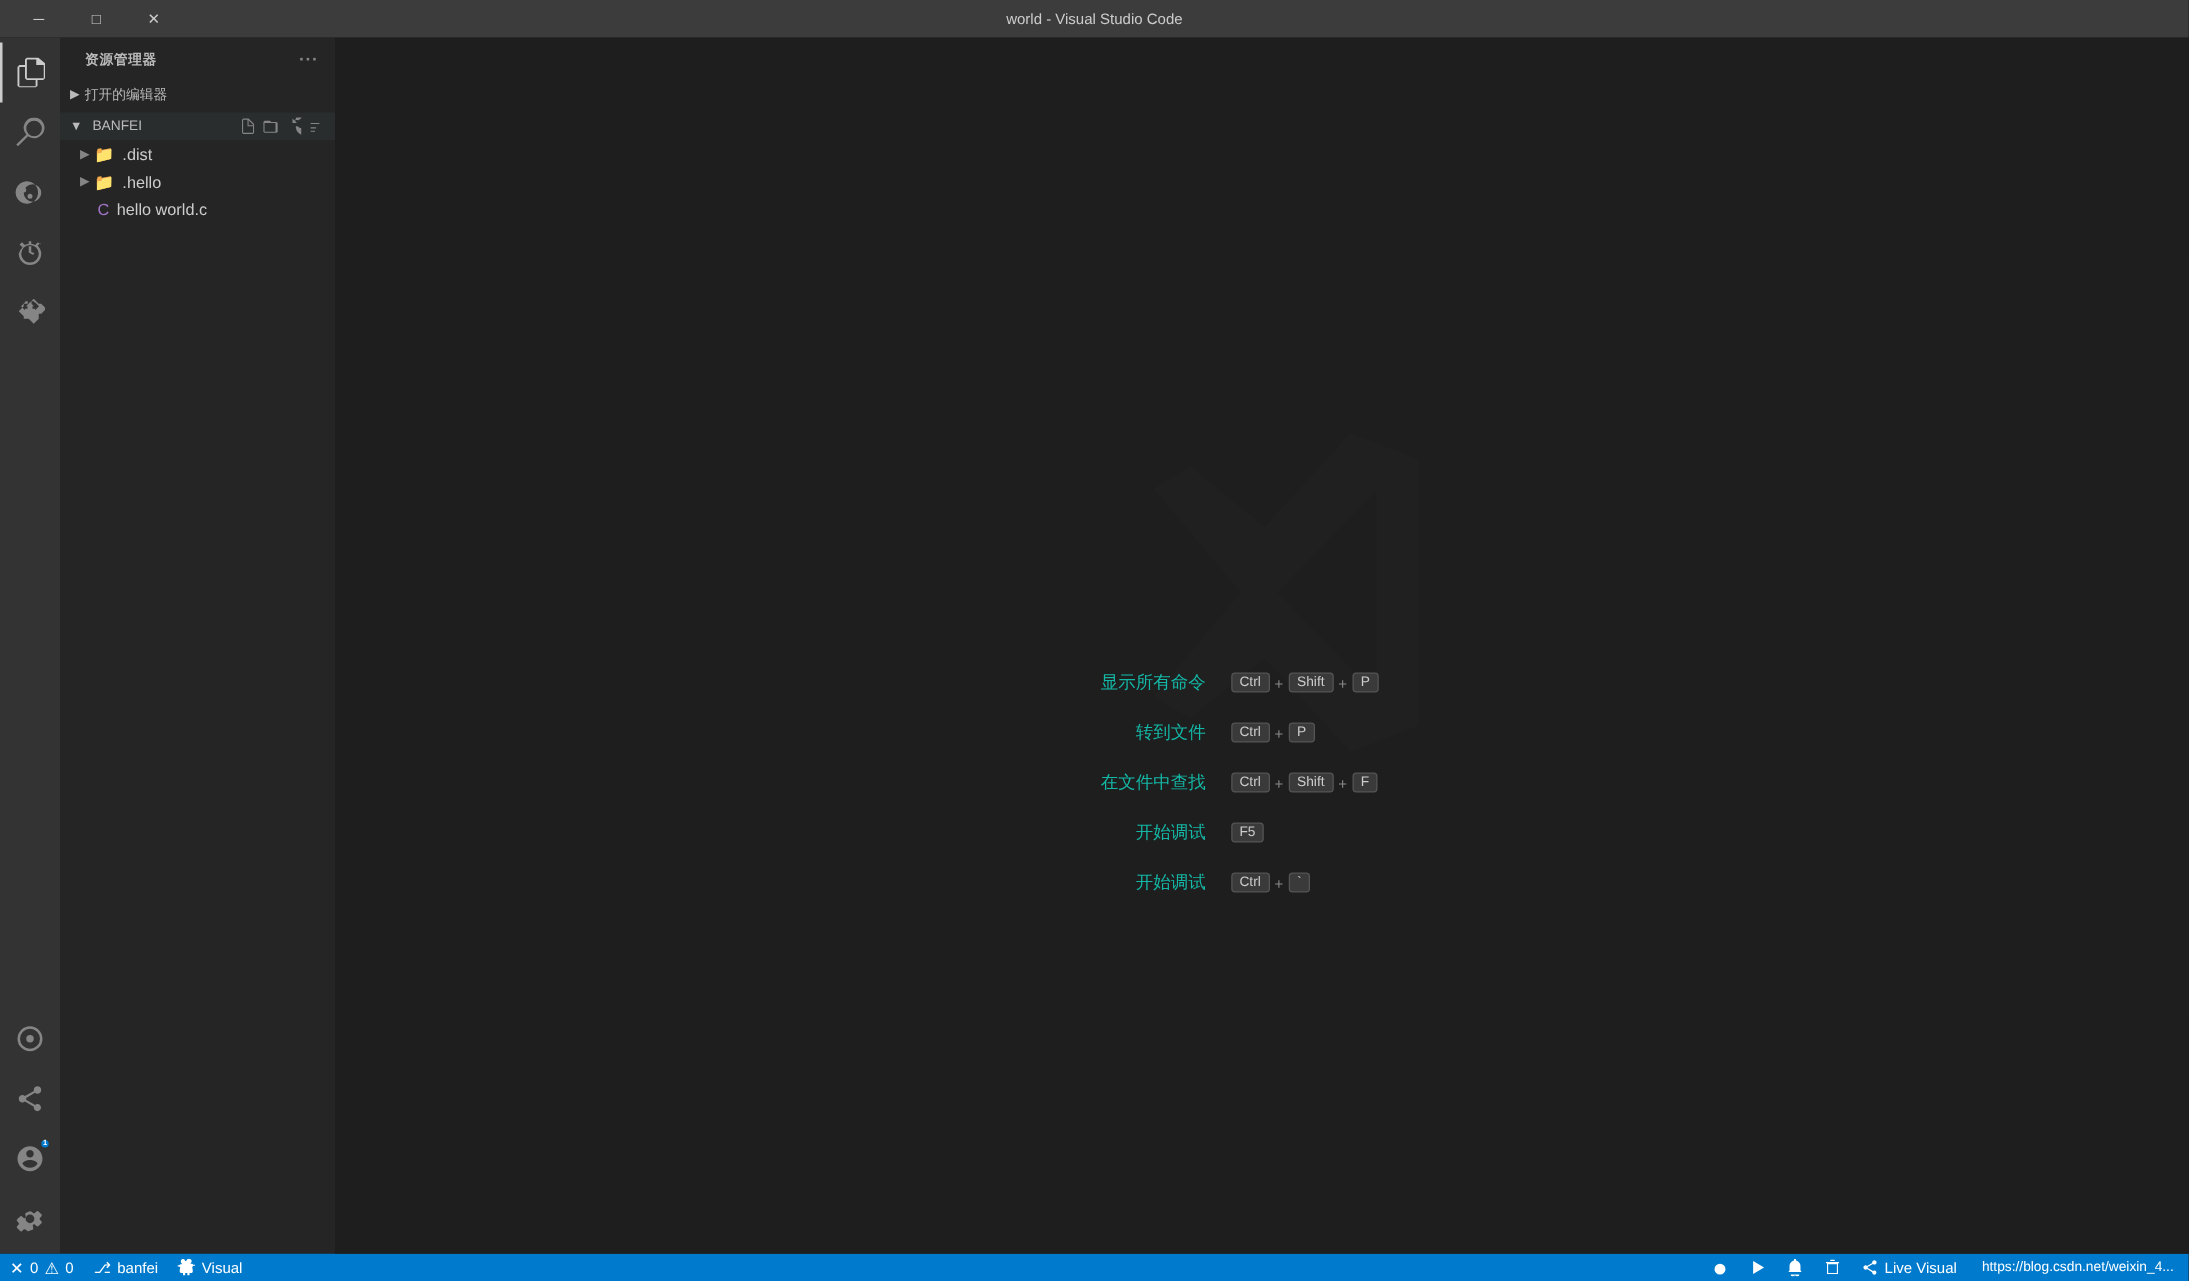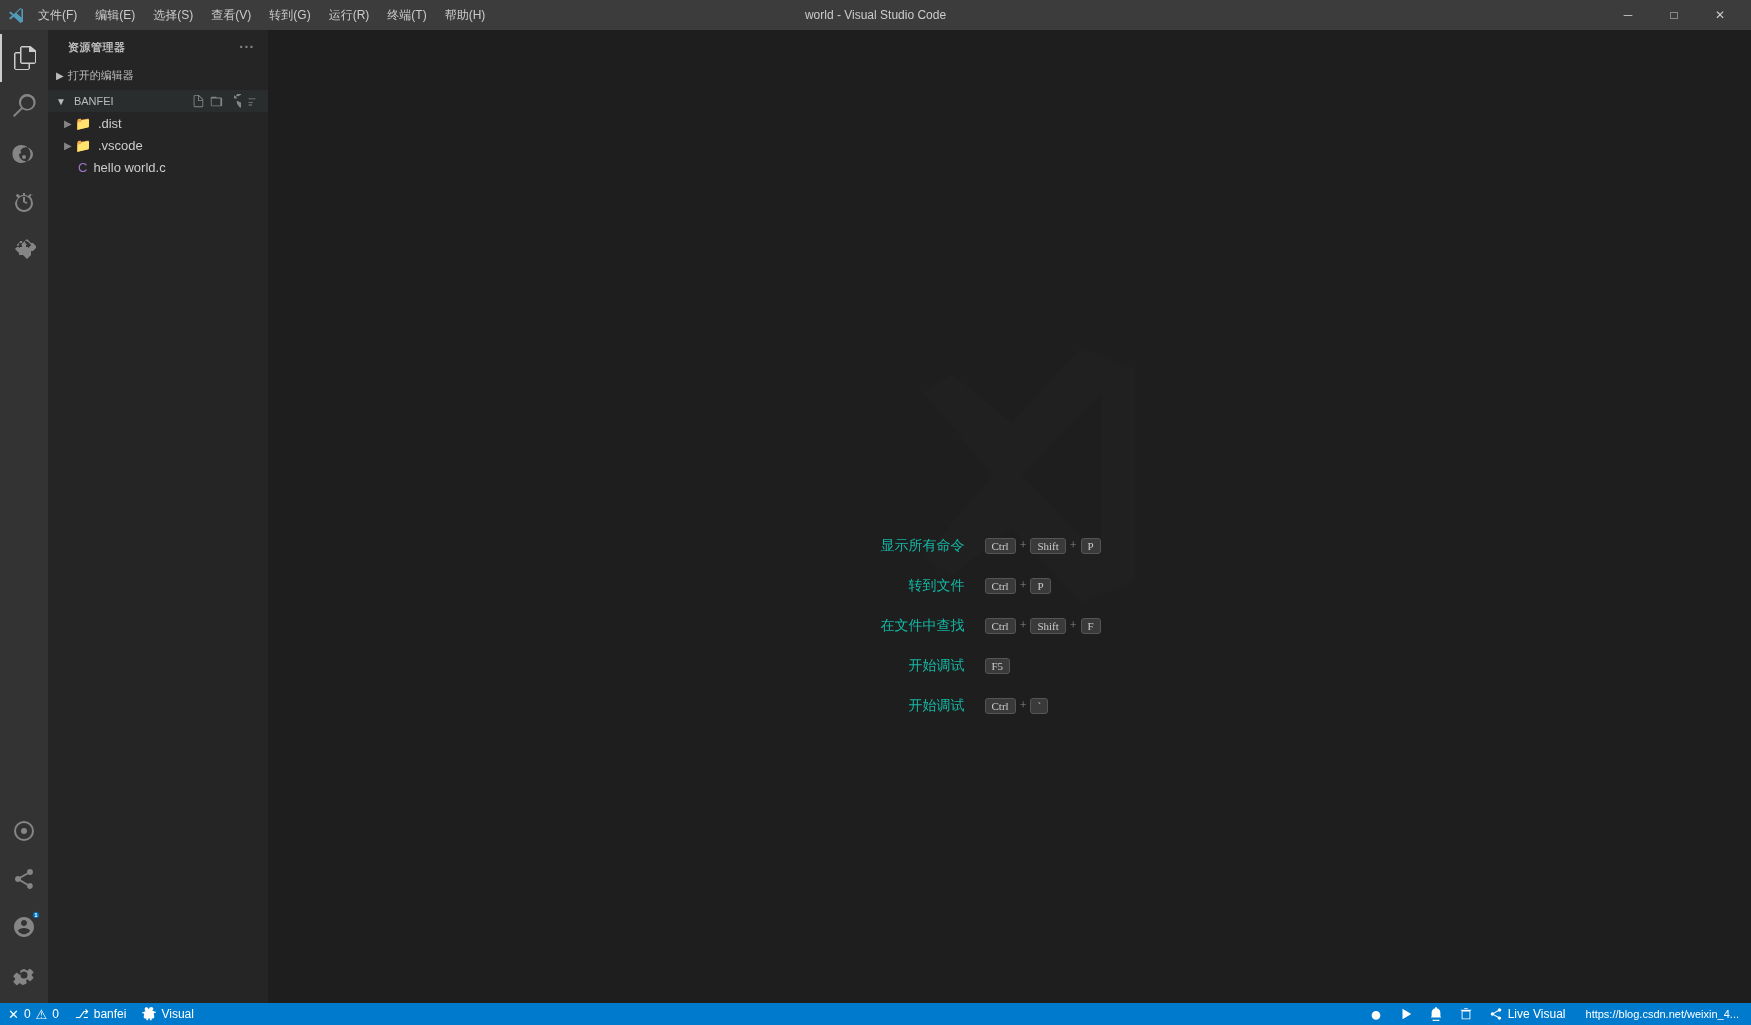--- a/index.html
+++ b/index.html
@@ -241,23 +241,22 @@
       width: 350px;
     }
     .shortcut-label {
       font-size: 14px;
       color: #14b8a6;
       width: 130px;
       text-align: right;
     }
     .shortcut-keys {
       display: flex;
-      align-items: flex-start;
+      align-items: flex-end;
       gap: 4px;
-      font-family: Liberation Serif, serif;
     }
     .key {
       background: #3a3a3a;
       border: 1px solid #555;
       border-radius: 3px;
       padding: 1px 6px;
       font-size: 11px;
       color: #cccccc;
     }
     .key-plus {
@@ -286,35 +285,20 @@
     .status-spacer { flex: 1; }
     #status-url {
       font-size: 11px;
       padding: 0 12px;
     }
   </style>
 </head>
 <body>
 
 <div id="title-bar">
-  <div id="title-bar-left">
-    <svg id="title-bar-logo" viewBox="0 0 16 16" fill="#519aba">
-      <path d="M12.3 1L5.7 7.2 2.6 4.5 1 5.7l3.3 2.8L1 11.3l1.6 1.2 3.1-2.7 6.6 6.2 2.7-1.2V2.2L12.3 1zm1.1 9.6l-5-4.6 5-4.6v9.2z"></path>
-    </svg>
-    <div id="menu-bar">
-      <span class="menu-item">文件(F)</span>
-      <span class="menu-item">编辑(E)</span>
-      <span class="menu-item">选择(S)</span>
-      <span class="menu-item">查看(V)</span>
-      <span class="menu-item">转到(G)</span>
-      <span class="menu-item">运行(R)</span>
-      <span class="menu-item">终端(T)</span>
-      <span class="menu-item">帮助(H)</span>
-    </div>
-  </div>
   <span id="title-text">world - Visual Studio Code</span>
   <div id="window-controls">
     <div class="win-btn">─</div>
     <div class="win-btn">□</div>
     <div class="win-btn close">✕</div>
   </div>
 </div>
 
 <div id="main-layout">
 
@@ -418,21 +402,21 @@
 
         <div class="tree-item folder">
           <span class="tree-arrow">▶</span>
           <span class="tree-icon folder-icon">📁</span>
           <span>.dist</span>
         </div>
 
         <div class="tree-item folder">
           <span class="tree-arrow">▶</span>
           <span class="tree-icon folder-icon">📁</span>
-          <span>.vscode</span>
+          <span>.hello</span>
         </div>
 
         <div class="tree-item" style="padding-left:30px;">
           <span class="tree-icon file-icon" style="color:#a074c4;">C</span>
           <span>hello world.c</span>
         </div>
       </div>
     </div>
   </div>
 

